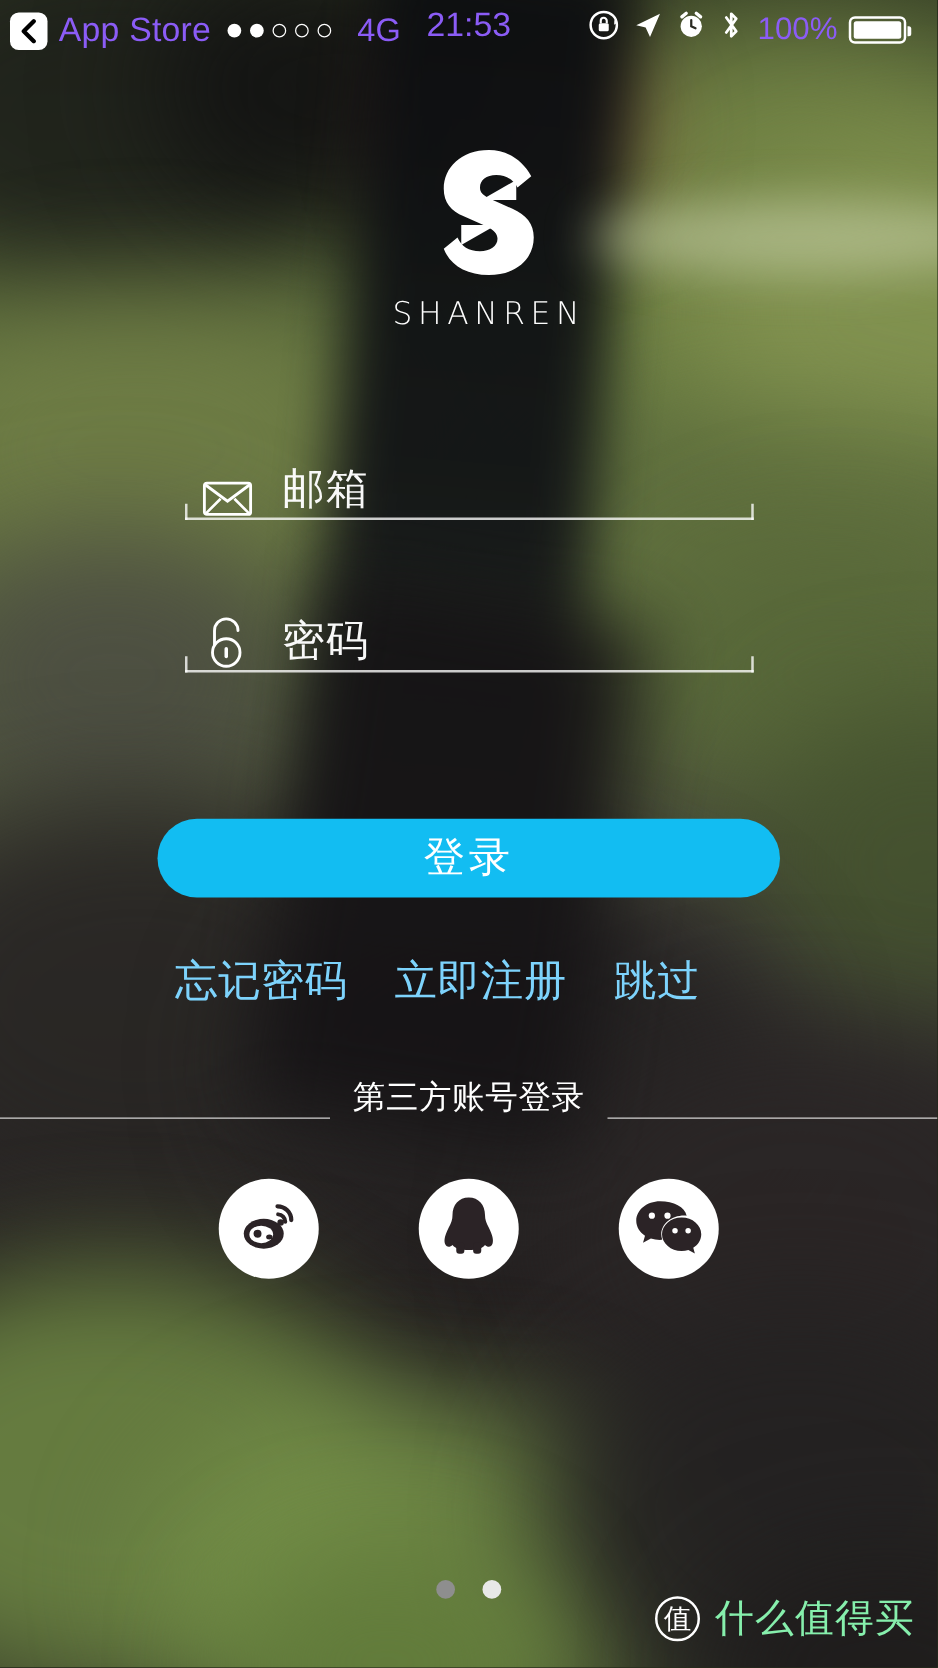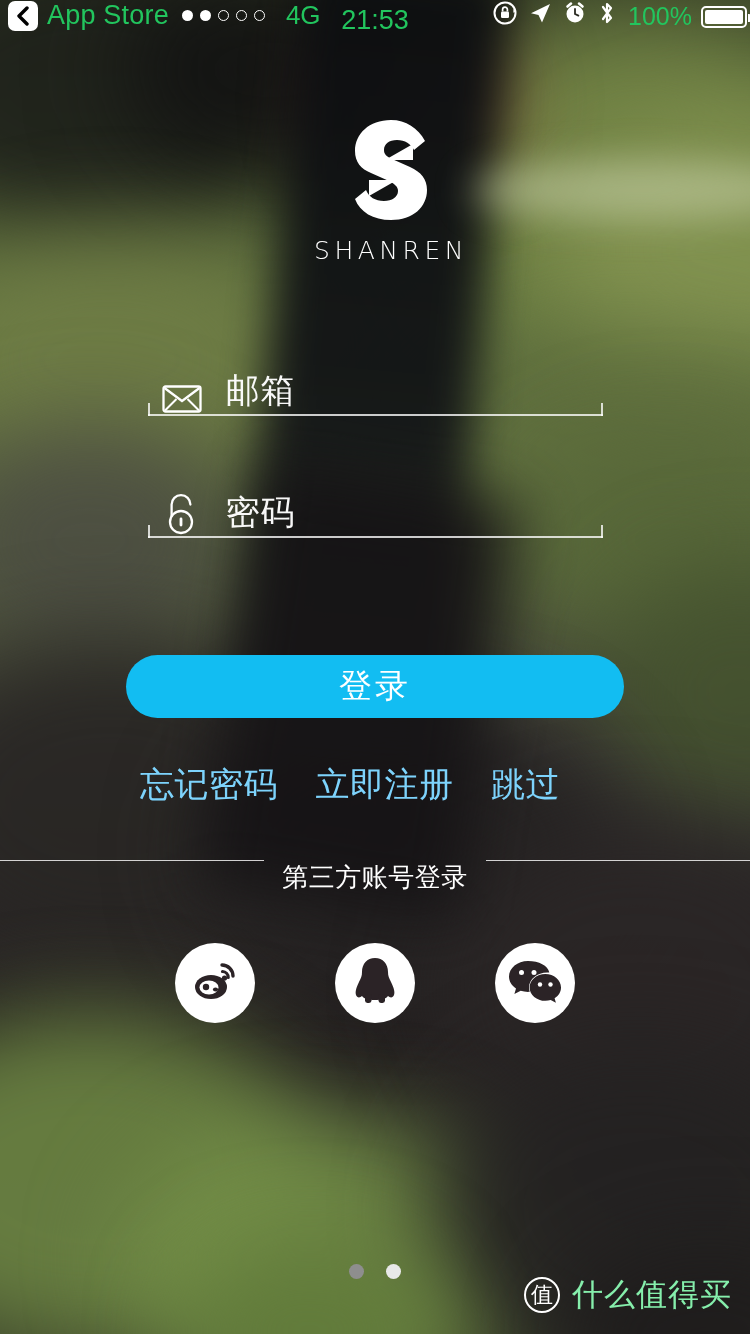--- a/index.html
+++ b/index.html
@@ -52,22 +52,22 @@
     width: 260px; height: 420px;
     background: rgba(20,18,20,.85);
     transform: rotate(9deg);
     filter: blur(30px);
   }
 
   
   #statusbar {
     position: absolute; left: 0; top: 0;
     width: 750px; height: 40px;
-    display: flex; align-items: flex-start;
-    color: #22c55e;
+    display: flex; align-items: flex-end;
+    color: #8b5cf6;
     font-size: 27px;
     z-index: 30;
   }
   #sb-left { display: flex; align-items: center; padding-left: 8px; gap: 9px; }
   .back-chip {
     width: 30px; height: 30px;
     background: #fff; border-radius: 7px;
     display: flex; align-items: center; justify-content: center;
   }
   .back-chip svg { display: block; }
@@ -78,21 +78,21 @@
   .sdot.off { border: 1.6px solid #fff; background: transparent; }
   #nettype { margin-left: 12px; font-size: 26px; }
   #sb-center {
     position: absolute; left: 0; right: 0; top: 0; height: 40px;
     display: flex; align-items: center; justify-content: center;
     font-size: 27px; font-weight: 400;
     pointer-events: none;
   }
   #sb-right {
     margin-left: auto; display: flex; align-items: center; gap: 9px;
-    padding-right: 3px;
+    padding-right: 25px;
   }
   #batt-pct { font-size: 25px; margin-left: 2px; }
   .batt {
     width: 46px; height: 22px;
     border: 2px solid #fff; border-radius: 5px;
     position: relative; box-sizing: border-box;
     padding: 2px;
   }
   .batt::after {
     content: ""; position: absolute; right: -6px; top: 6px;
@@ -176,21 +176,21 @@
     color: #7dd3fc;
     font-size: 34px;
     text-decoration: none;
     letter-spacing: .5px;
     text-align: center;
   }
 
   
   #divider {
     position: absolute; left: 0; right: 0; top: 860px;
-    display: flex; align-items: flex-start;
+    display: flex; align-items: flex-end;
     z-index: 20;
   }
   #divider .line { flex: 1; height: 1px; background: rgba(255,255,255,.8); }
   #divider .dtext {
     color: #fff; font-size: 26px;
     padding: 0 18px; letter-spacing: .5px;
     white-space: nowrap;
   }
 
   

